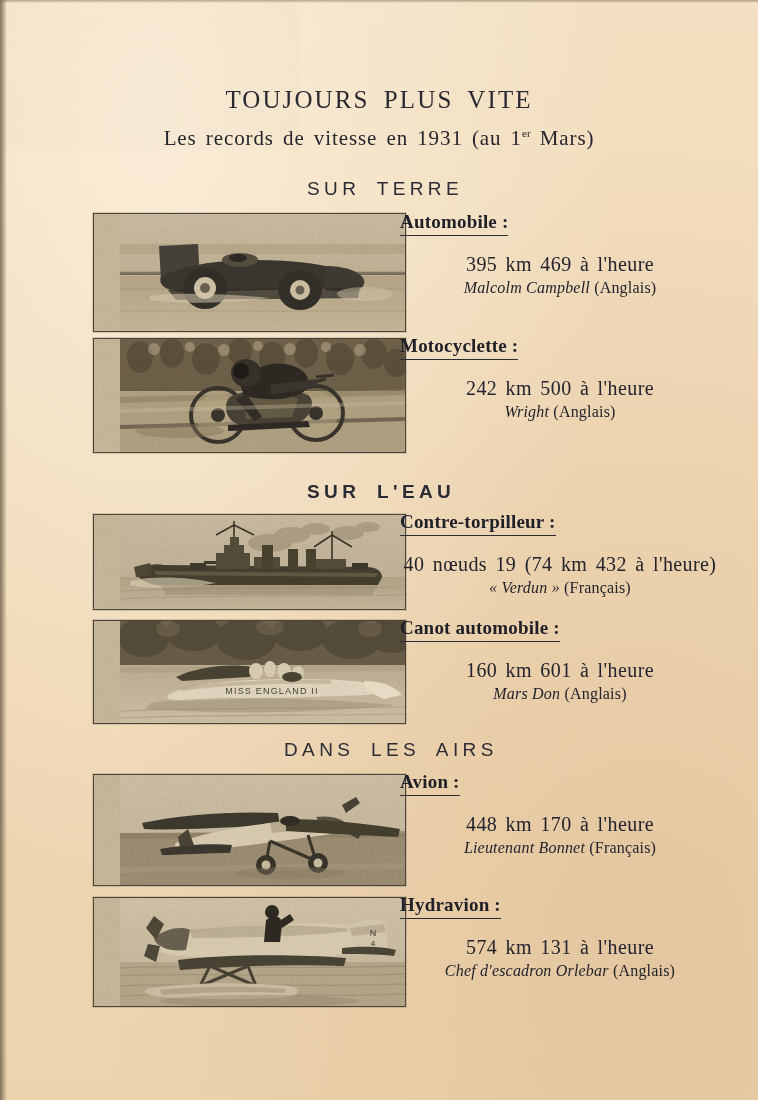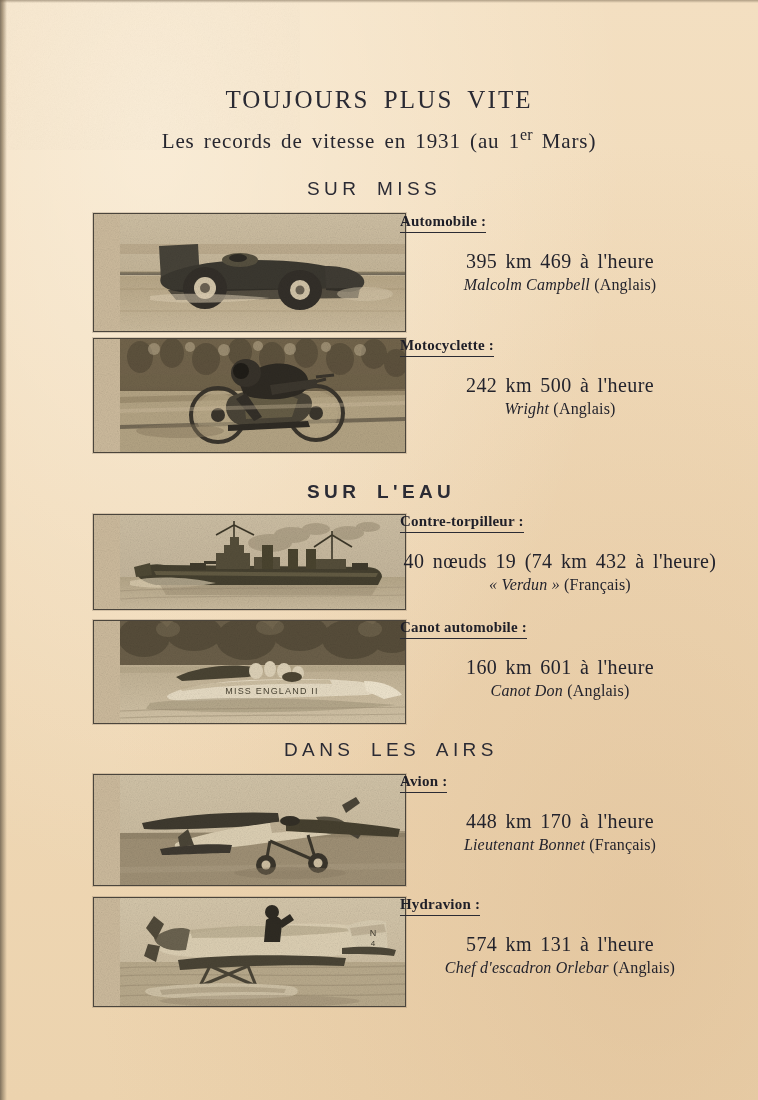--- a/index.html
+++ b/index.html
@@ -62,21 +62,21 @@
     position: absolute;
     left: 0; right: 0;
     top: 126px;
     text-align: center;
     font-size: 21px;
     letter-spacing: .9px;
     color: #26262f;
     word-spacing: 3px;
   }
   .sub-title sup {
-    font-size: 16px;
+    font-size: 11px;
     vertical-align: super;
     letter-spacing: 0;
   }
 
   
   .section-heading {
     position: absolute;
     font-family: "Liberation Sans", sans-serif;
     font-size: 19px;
     letter-spacing: 4.4px;
@@ -85,21 +85,21 @@
     white-space: nowrap;
   }
 
   
   .record {
     position: absolute;
     left: 400px;
     width: 320px;
   }
   .record-label {
-    font-size: 15px;
+    font-size: 19px;
     font-weight: bold;
     color: #1f1f28;
     letter-spacing: .2px;
     display: inline-block;
     border-bottom: 1.6px solid #2b2b33;
     padding-bottom: 2px;
     line-height: 1.1;
   }
   .record-lines {
     margin-top: 17px;
@@ -154,21 +154,21 @@
     </filter>
     <rect width="100%" height="100%" filter="url(#grainFilter)" opacity="0.55"></rect>
   </svg>
 
   <div id="scan-edge"></div>
   <div id="scan-edge-top"></div>
 
   <div class="main-title">TOUJOURS PLUS VITE</div>
   <div class="sub-title"><span></span><span id="sub-a">Les records de vitesse en 1931 (au 1</span><sup id="sub-sup">er</sup><span id="sub-b"> Mars)</span></div>
 
-  <div class="section-heading" style="left:307px; top:178px;">SUR MISS</div>
+  <div class="section-heading" style="left:307px; top:178px;">SUR TERRE</div>
 
   <div class="photo" style="top:213px; width:285px; height:117px;">
     <svg viewBox="0 0 285 117" preserveAspectRatio="none">
       <defs>
         <linearGradient id="skyCar" x1="0" y1="0" x2="0" y2="1">
           <stop offset="0%" stop-color="#cfc0a4"></stop>
           <stop offset="45%" stop-color="#c6b79a"></stop>
           <stop offset="100%" stop-color="#bfae90"></stop>
         </linearGradient>
         <linearGradient id="groundCar" x1="0" y1="0" x2="0" y2="1">
@@ -462,21 +462,21 @@
           <feColorMatrix type="saturate" values="0"></feColorMatrix>
         </filter>
         <rect width="100%" height="100%" filter="url(#ht4)" opacity="0.5"></rect>
       </svg>
   </div>
 
   <div class="record" style="top:618px;">
     <div class="record-label">Canot automobile :</div>
     <div class="record-lines">
       <div class="record-speed">160 km 601 à l'heure</div>
-      <div class="record-holder"><span class="nm">Canot Don</span> <span>(Anglais)</span></div>
+      <div class="record-holder"><span class="nm">Mars Don</span> <span>(Anglais)</span></div>
     </div>
   </div>
 
   <div class="section-heading" style="left:284px; top:739px;">DANS LES AIRS</div>
 
   <div class="photo" style="top:774px; width:285px; height:110px;">
     <svg viewBox="0 0 285 110" preserveAspectRatio="none">
       <defs>
         <linearGradient id="aerSky" x1="0" y1="0" x2="0" y2="1">
           <stop offset="0%" stop-color="#d2c4a8"></stop>

